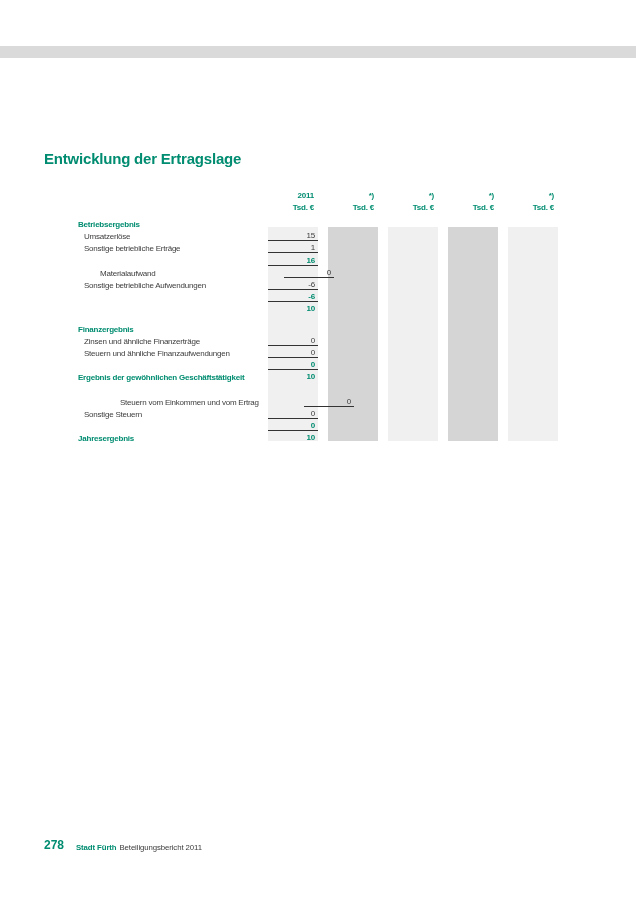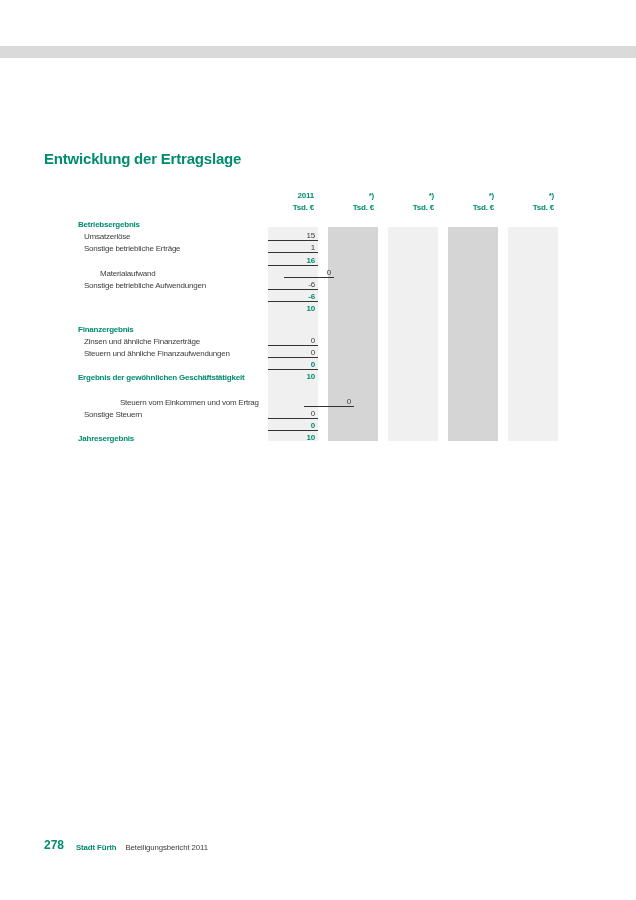--- a/index.html
+++ b/index.html
@@ -74,21 +74,21 @@
   .page-number{
     position:absolute;left:44px;top:838px;
     font-size:12px;font-weight:600;color:var(--accent-teal);
   }
   .footer-text{
     position:absolute;left:76px;top:843px;
     font-size:7.8px;letter-spacing:-0.1px;color:var(--text);
     white-space:nowrap;
   }
   .footer-text .brand{
-    color:var(--accent-teal);font-weight:bold;margin-right:9px;
+    color:var(--accent-teal);font-weight:bold;margin-right:3px;
   }
 </style>
 </head>
 <body>
 
 <div class="page">
 
   <div class="top-band"></div>
 
   <h1 class="page-title">Entwicklung der Ertragslage</h1>

